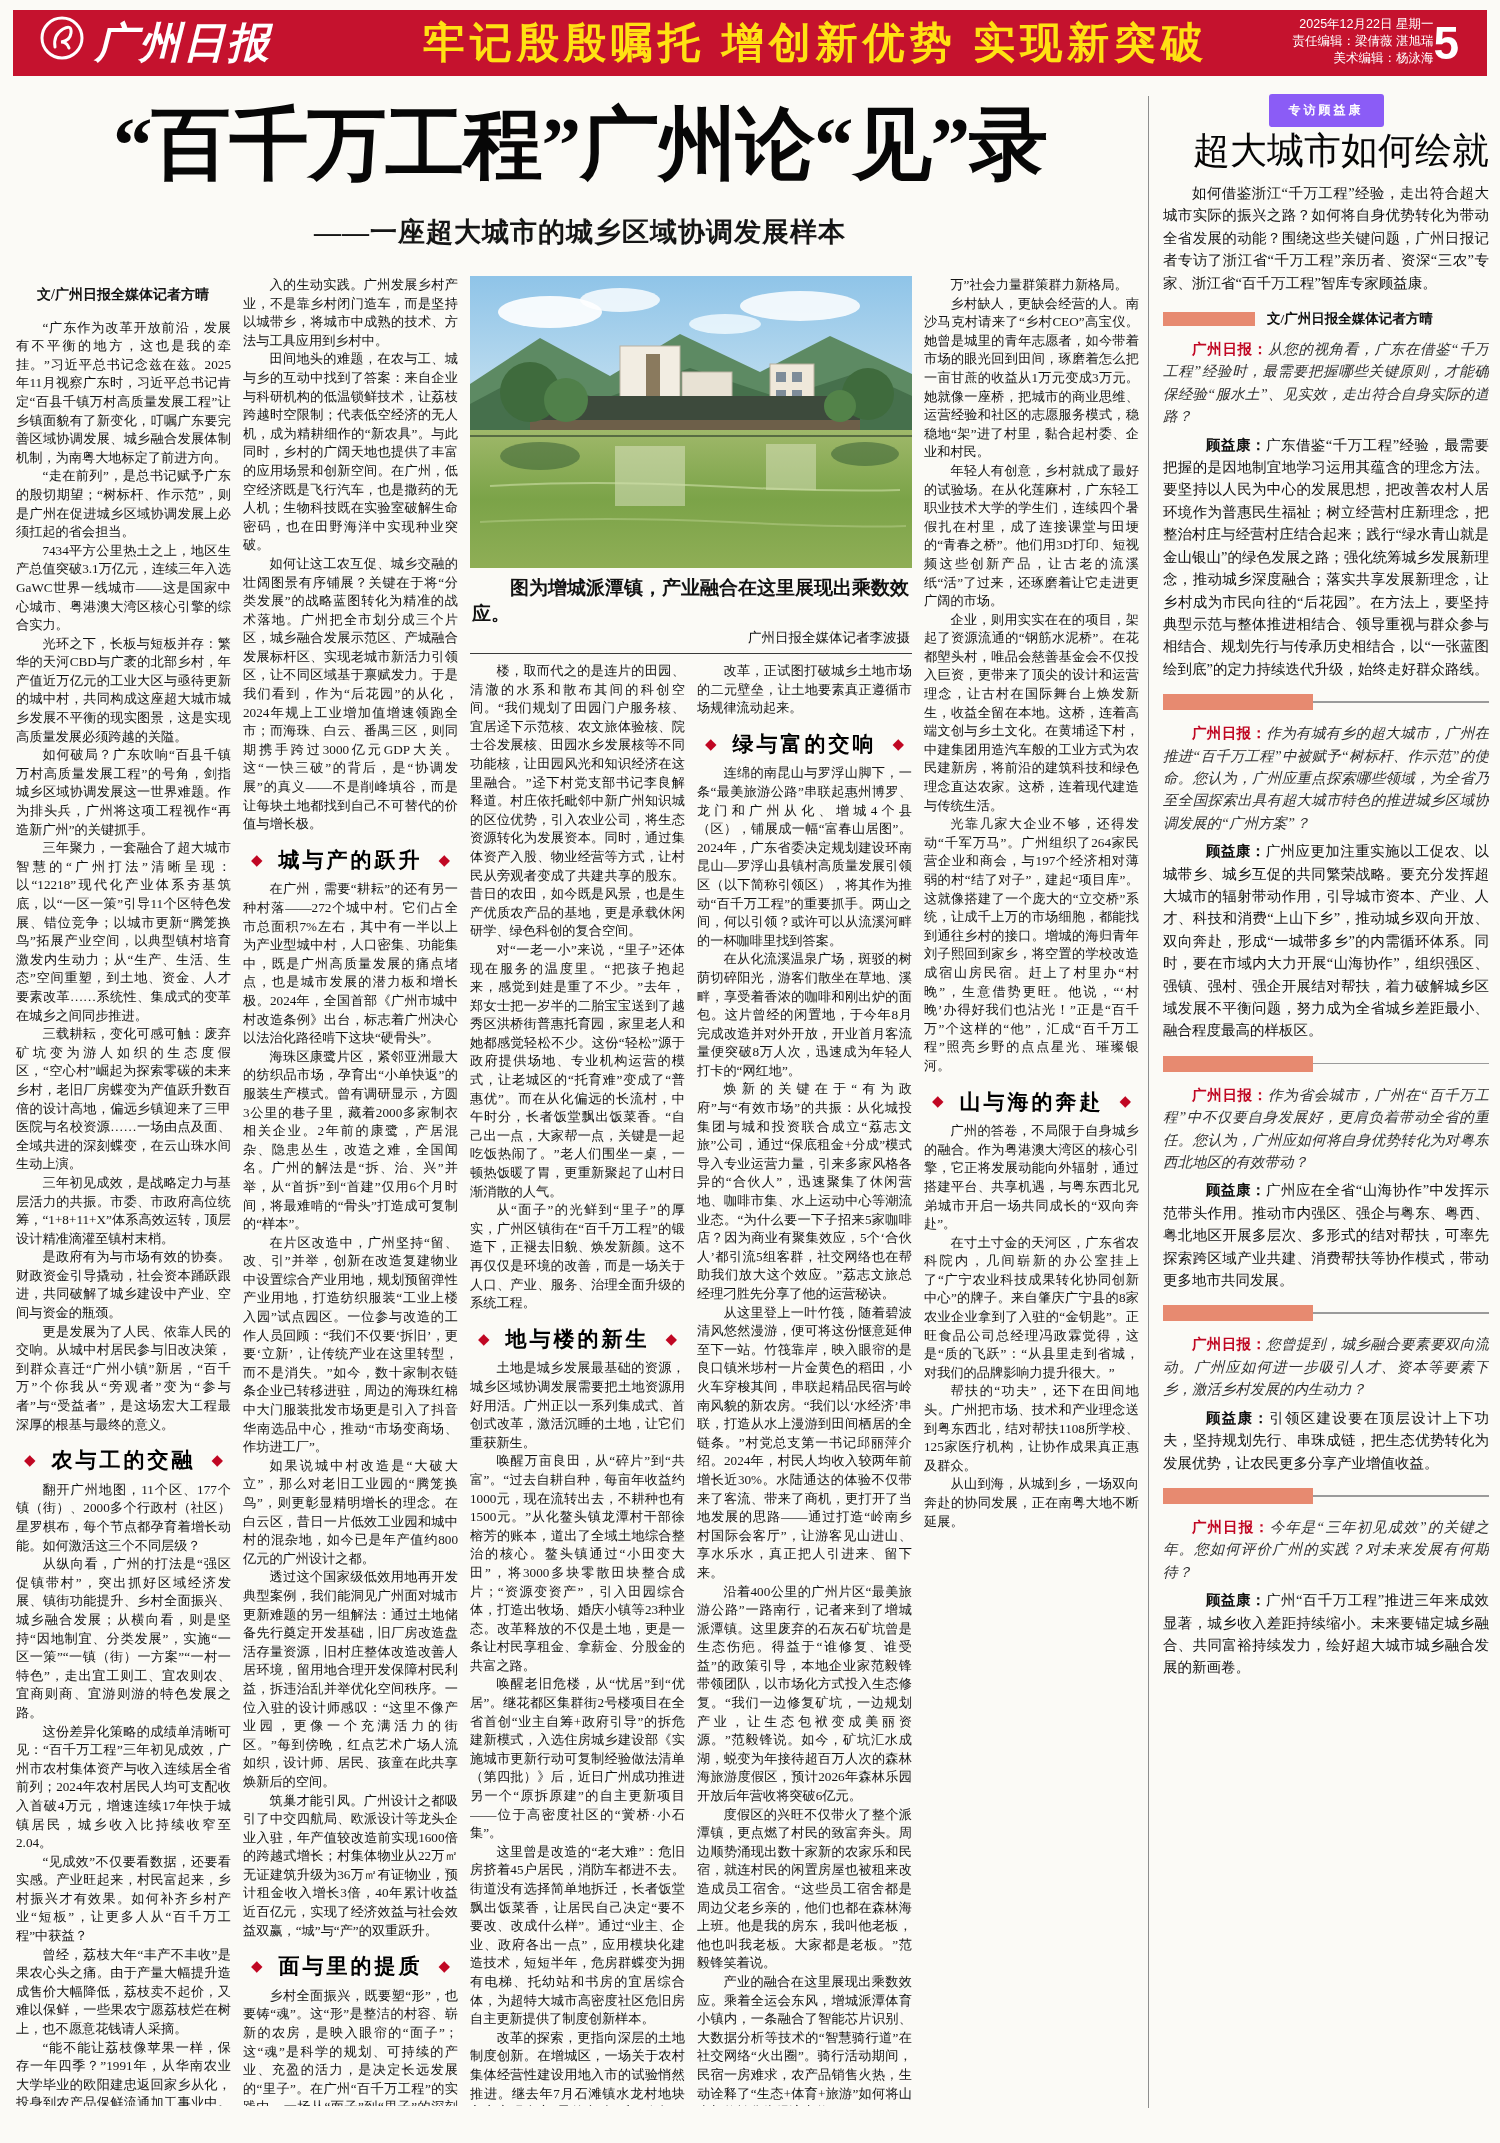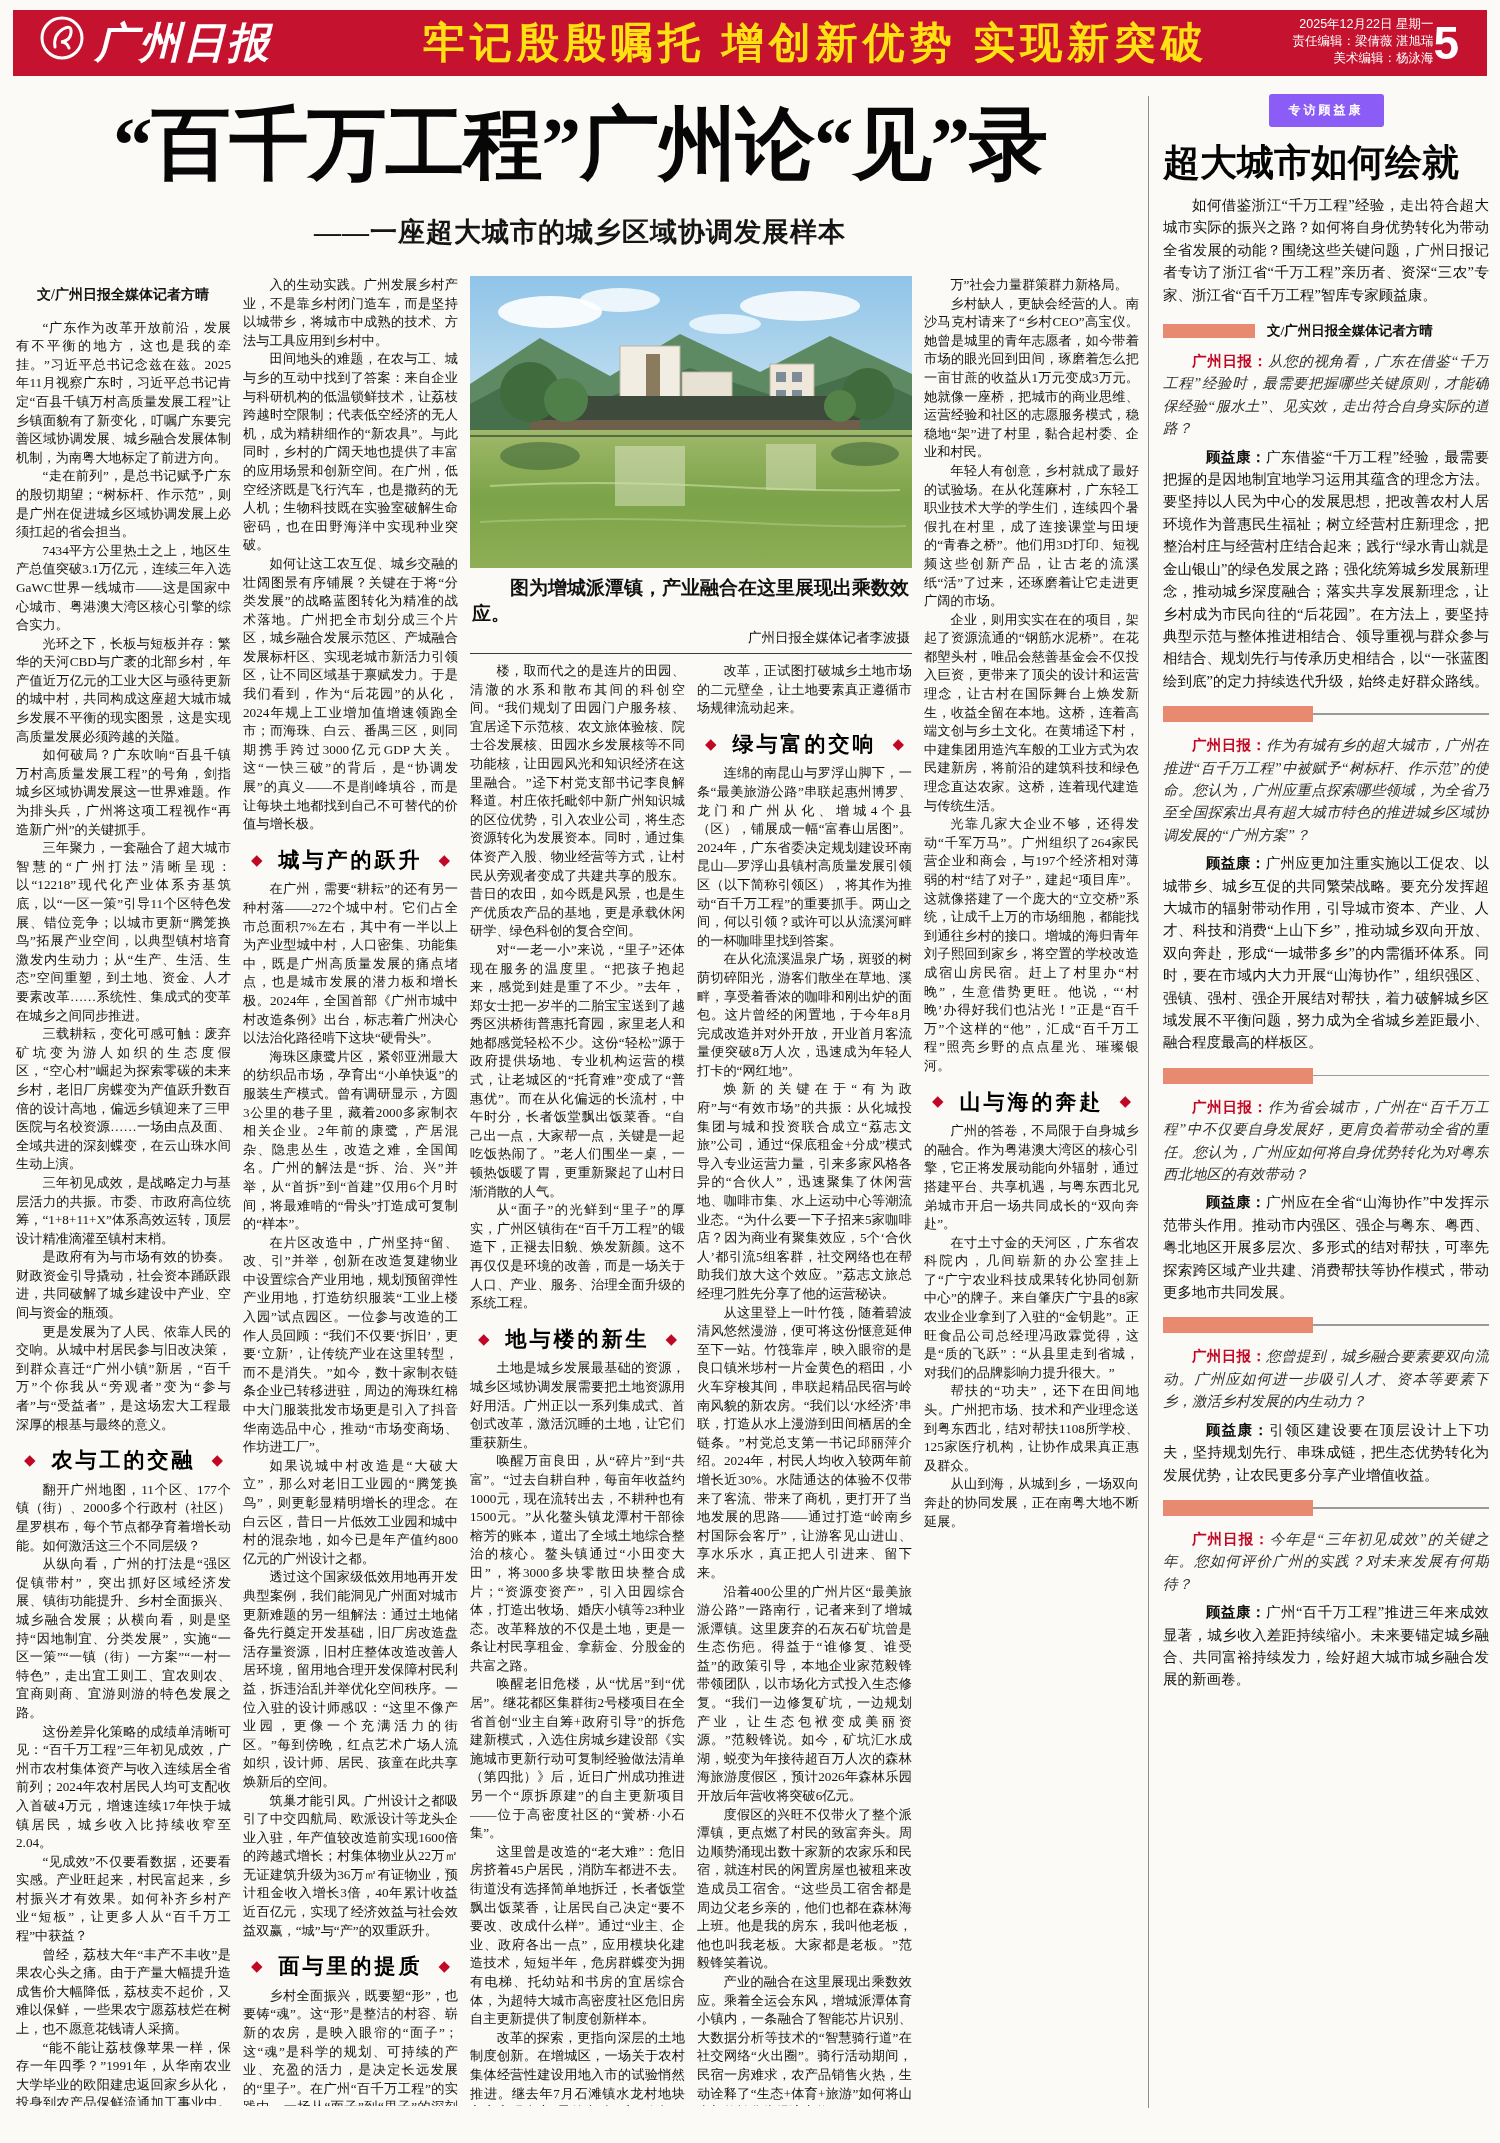--- a/index.html
+++ b/index.html
@@ -38,21 +38,21 @@
   .caption{font-size:19px;font-weight:700;text-indent:2em;margin:0;}
   .credit{font-size:13.5px;text-align:right;margin:2px 0 0;}
   .row34{flex:1;display:flex;gap:12px;overflow:hidden;}
   .row34 .ncol{height:100%;}
   
   .v-rule{position:absolute;left:1148px;top:96px;width:1.3px;height:2012px;background:#8e8e8e;}
   .sidebar{position:absolute;left:1163px;top:94px;width:326px;height:2016px;overflow:hidden;}
   .badge{display:block;margin:0 auto;width:fit-content;background:#8b5cf6;color:#fff;
          font-size:12px;font-weight:900;letter-spacing:3px;padding:8px 20px;border-radius:3px;
          font-family:"Liberation Sans",sans-serif;}
-  .s-title{text-align:left;font-size:37px;font-weight:700;line-height:47px;margin-top:12px;color:#050505;}
+  .s-title{text-align:right;font-size:37px;font-weight:400;line-height:47px;color:#050505;}
   .s-deck{text-align:center;font-size:16.5px;font-weight:700;line-height:26px;margin-top:12px;color:#111;}
   .s-lead p{font-size:14.5px;line-height:22.4px;text-indent:2em;margin:8px 0 0;text-align:justify;}
   .s-byline{display:flex;align-items:center;gap:12px;margin:16px 0 10px;}
   .s-byline .bar{width:92px;height:14px;background:#e78a70;flex:0 0 auto;}
   .s-byline .txt{font-size:13.5px;font-weight:700;}
   .qa p{font-size:14.5px;line-height:22.4px;text-indent:2em;margin:6px 0 0;text-align:justify;}
   .qa p.q{font-style:oblique 9deg;color:#2e2e2e;font-style:italic;}
   .q-label{color:#c00723;font-weight:900;font-style:normal;}
   .a-label{font-weight:700;padding-left:14px;}
   .divider{position:relative;height:16px;margin:14px 0 12px;}

